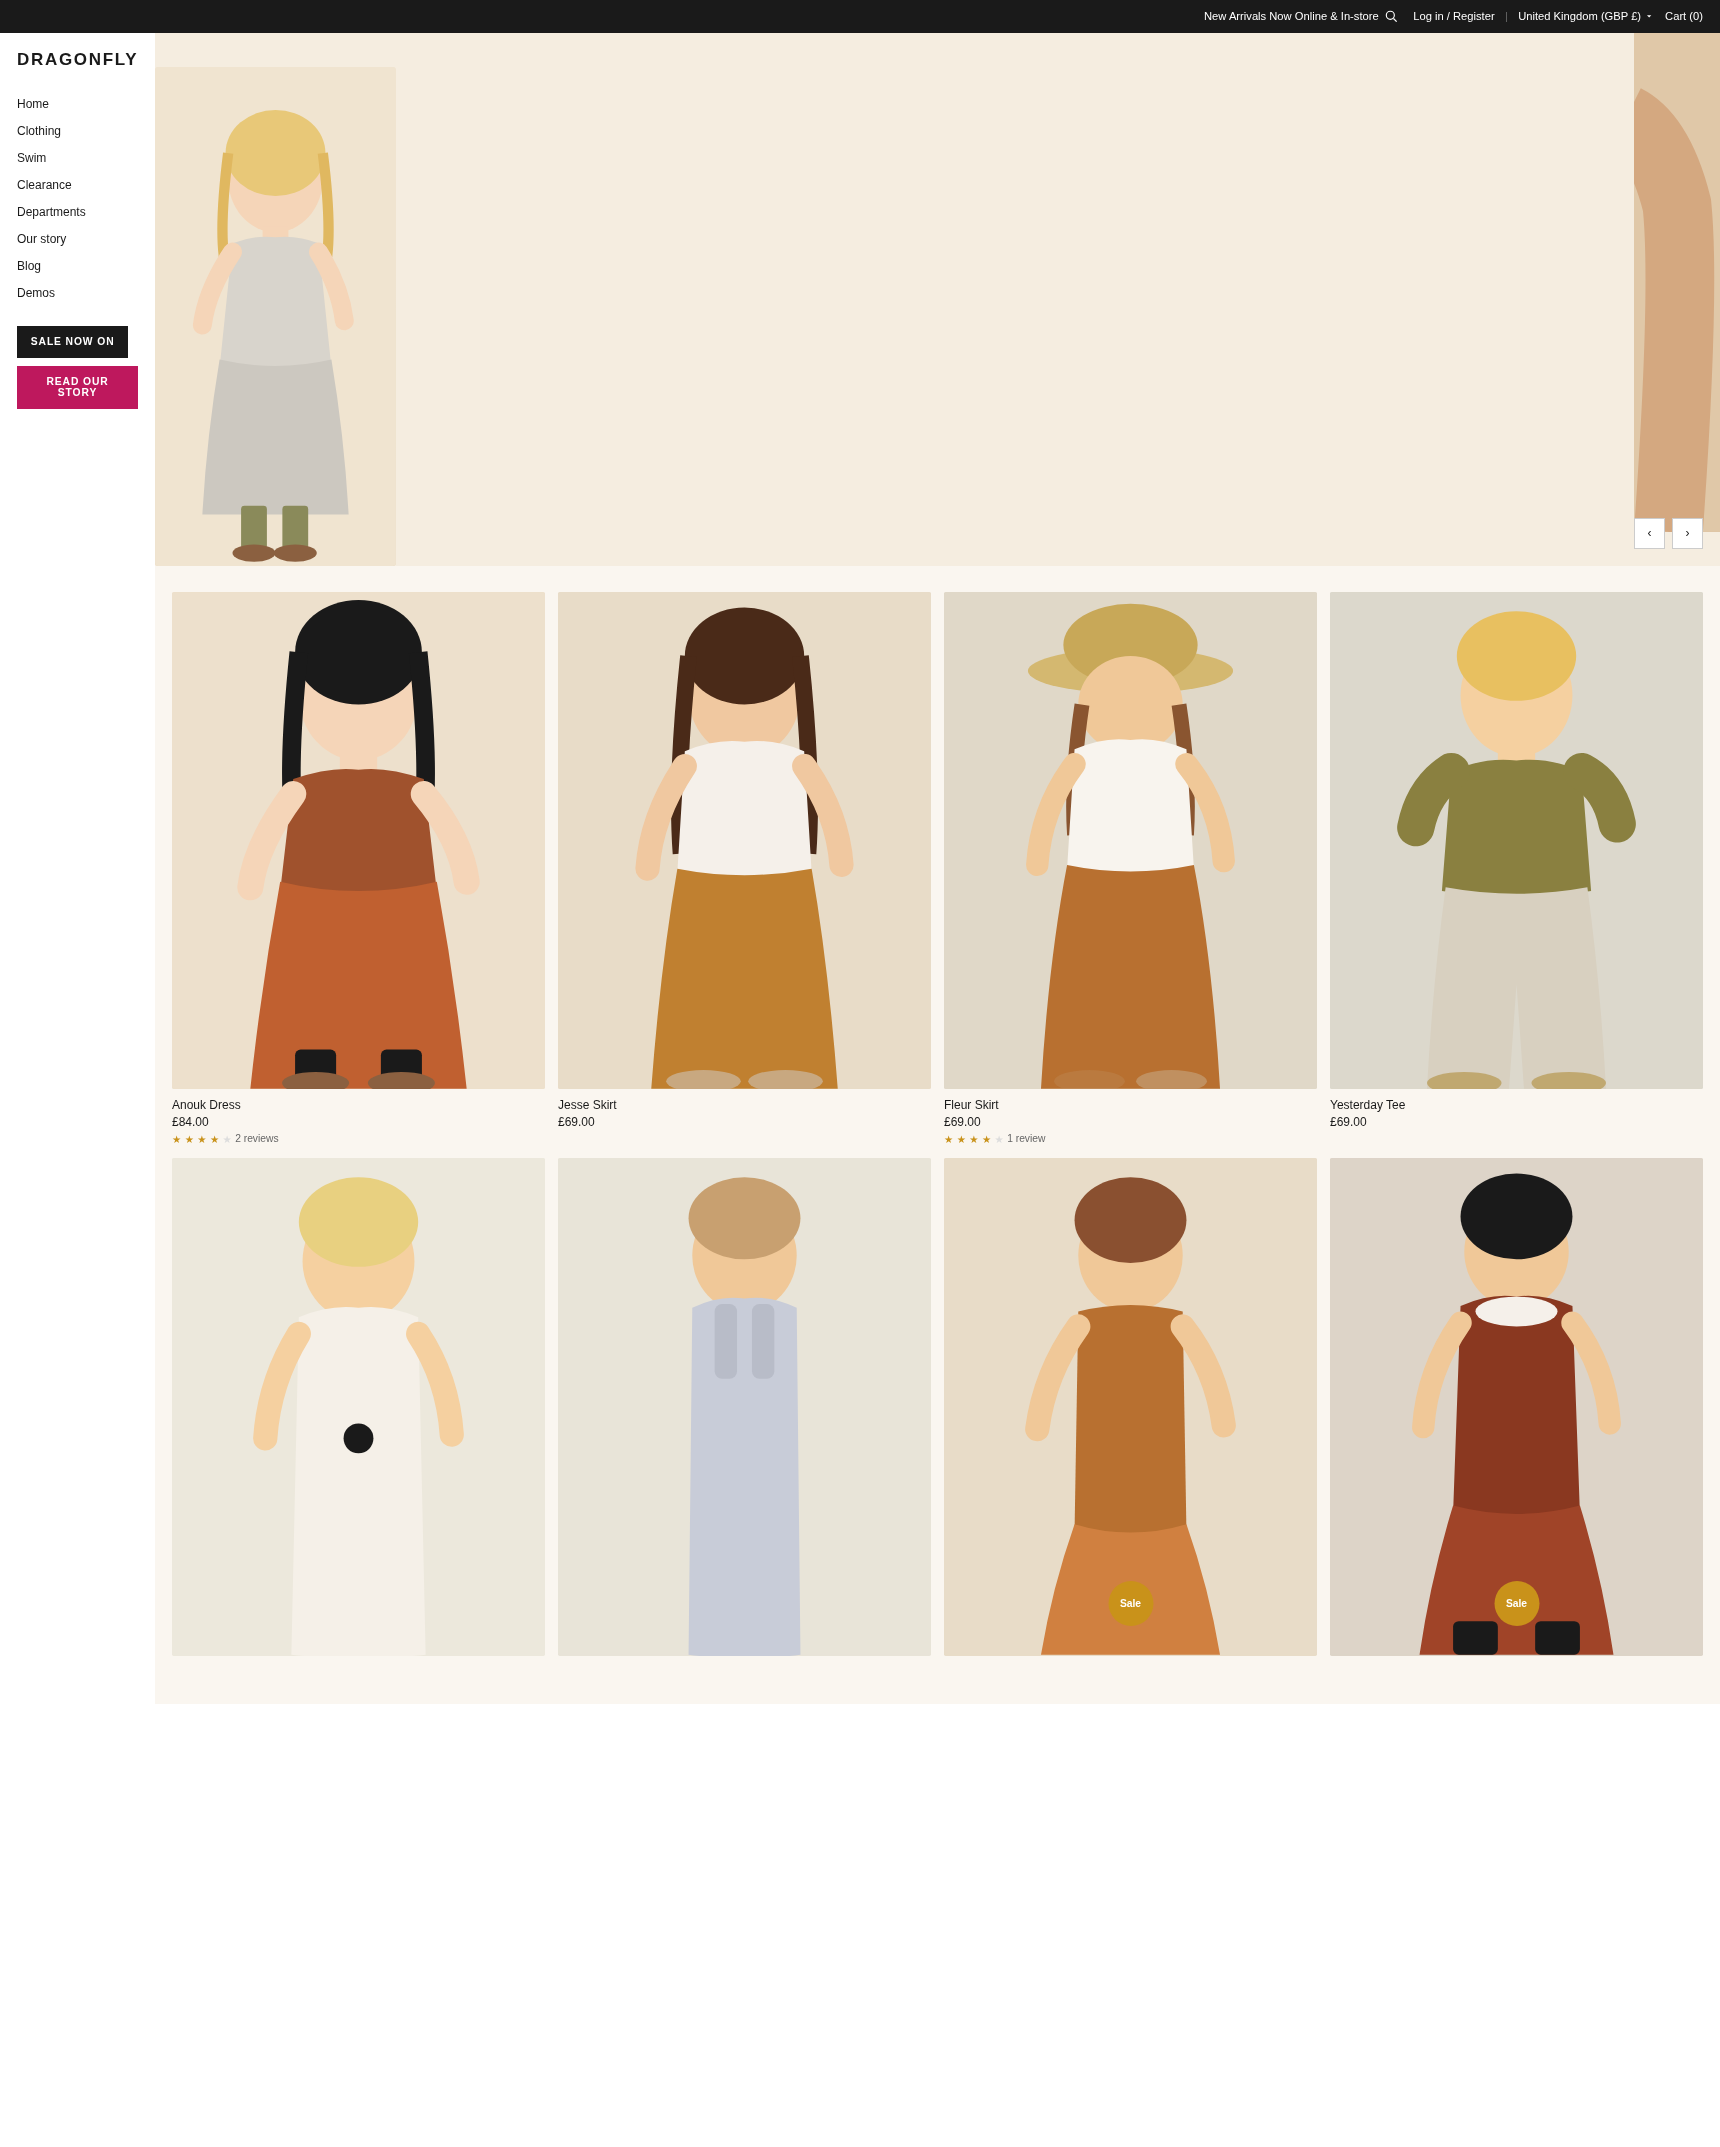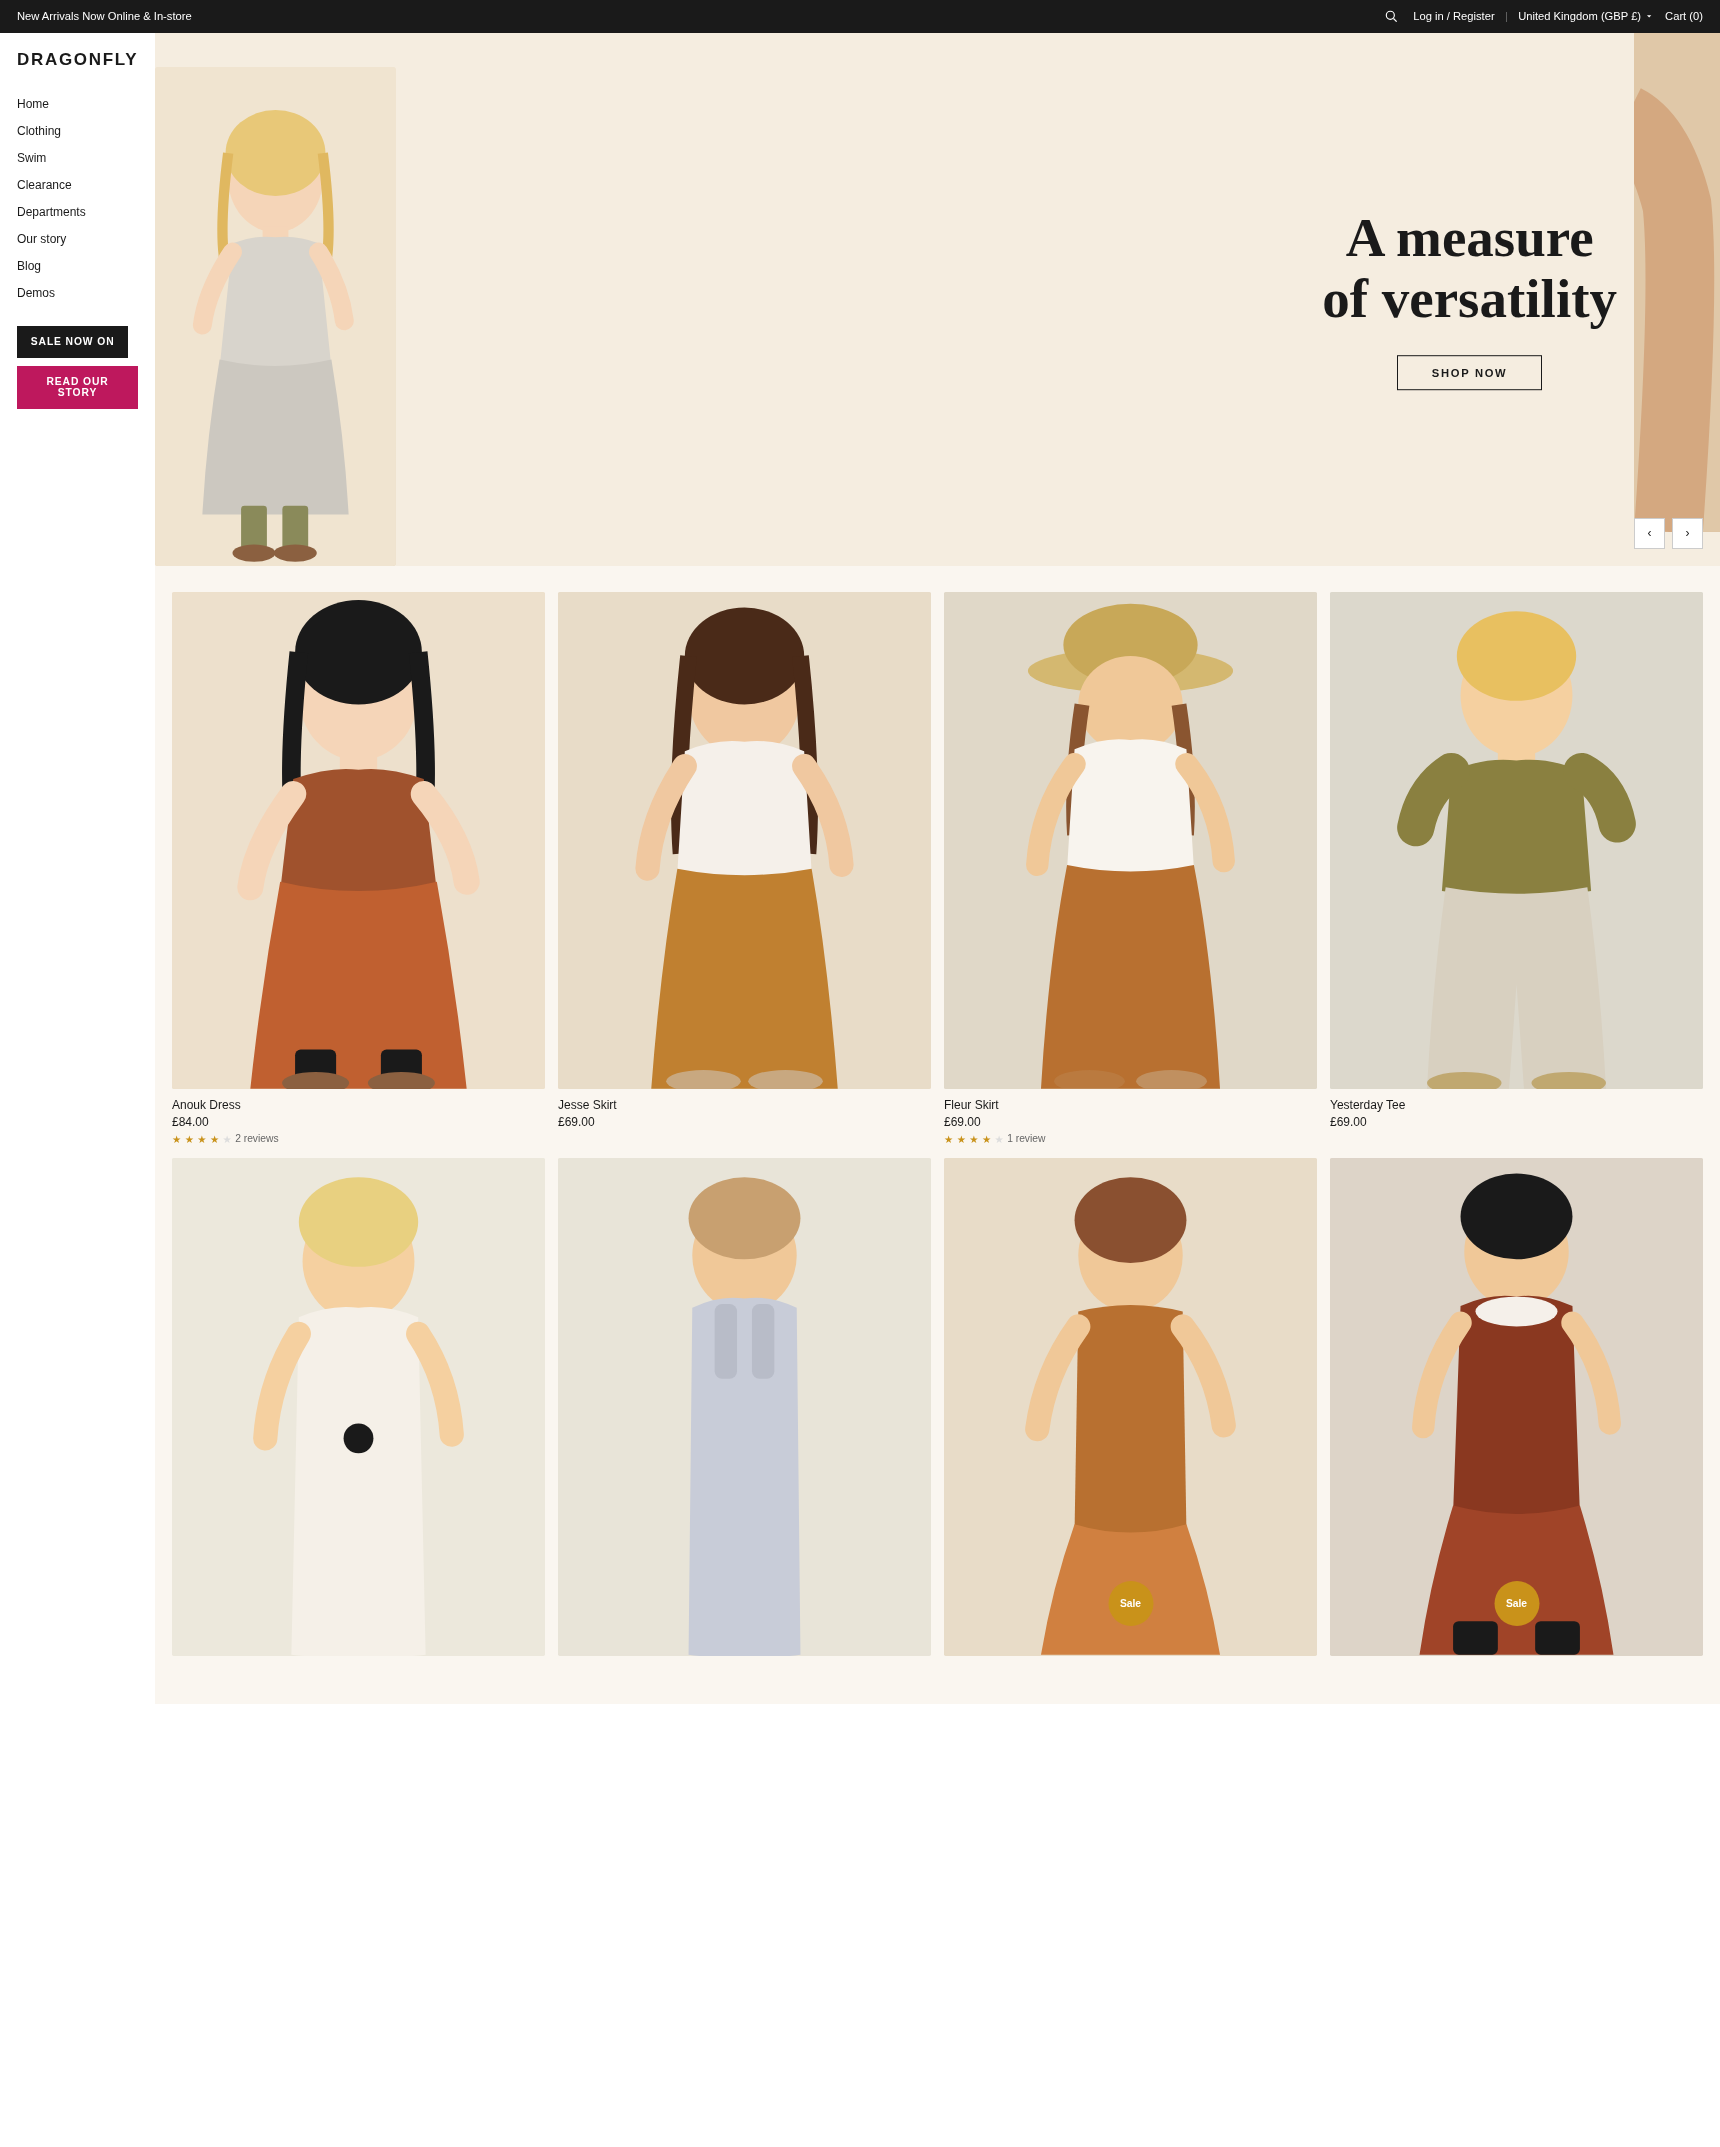--- a/index.html
+++ b/index.html
@@ -3,21 +3,21 @@
   <meta charset="utf-8">
   <style>
     * { margin: 0; padding: 0; box-sizing: border-box; }
     body { font-family: -apple-system, BlinkMacSystemFont, 'Segoe UI', sans-serif; background: #fff; }
 
     
     .announcement-bar {
       background: #1a1a1a;
       color: #fff;
       display: flex;
-      justify-content: space-between;
+      justify-content: flex-end;
       align-items: center;
       padding: 6.9px 17px;
       font-size: 11.2px;
     }
     .announcement-bar .right-links {
       display: flex;
       align-items: center;
       gap: 10.3px;
     }
     .announcement-bar a { color: #fff; text-decoration: none; }
@@ -346,27 +346,20 @@
       </div>
 
       <div class="hero-child-right">
         <svg viewBox="0 0 100 580" width="86" height="499" xmlns="http://www.w3.org/2000/svg">
           <rect width="100" height="580" fill="#e0c8a8"></rect>
 
           <path d="M-10 100 Q30 120 50 200 Q60 300 40 580" stroke="#d4a880" stroke-width="80" fill="none"></path>
         </svg>
       </div>
 
-      <div class="hero-text">
-        <h1 class="hero-title">
-          <span>A measure</span><br>
-          <span>of versatility</span>
-        </h1>
-        <button class="shop-now-btn">SHOP NOW</button>
-      </div>
 
       <div class="hero-nav">
         <button class="hero-arrow">‹</button>
         <button class="hero-arrow">›</button>
       </div>
     </section>
 
     <section class="products-section">
 
       <div class="products-grid">

